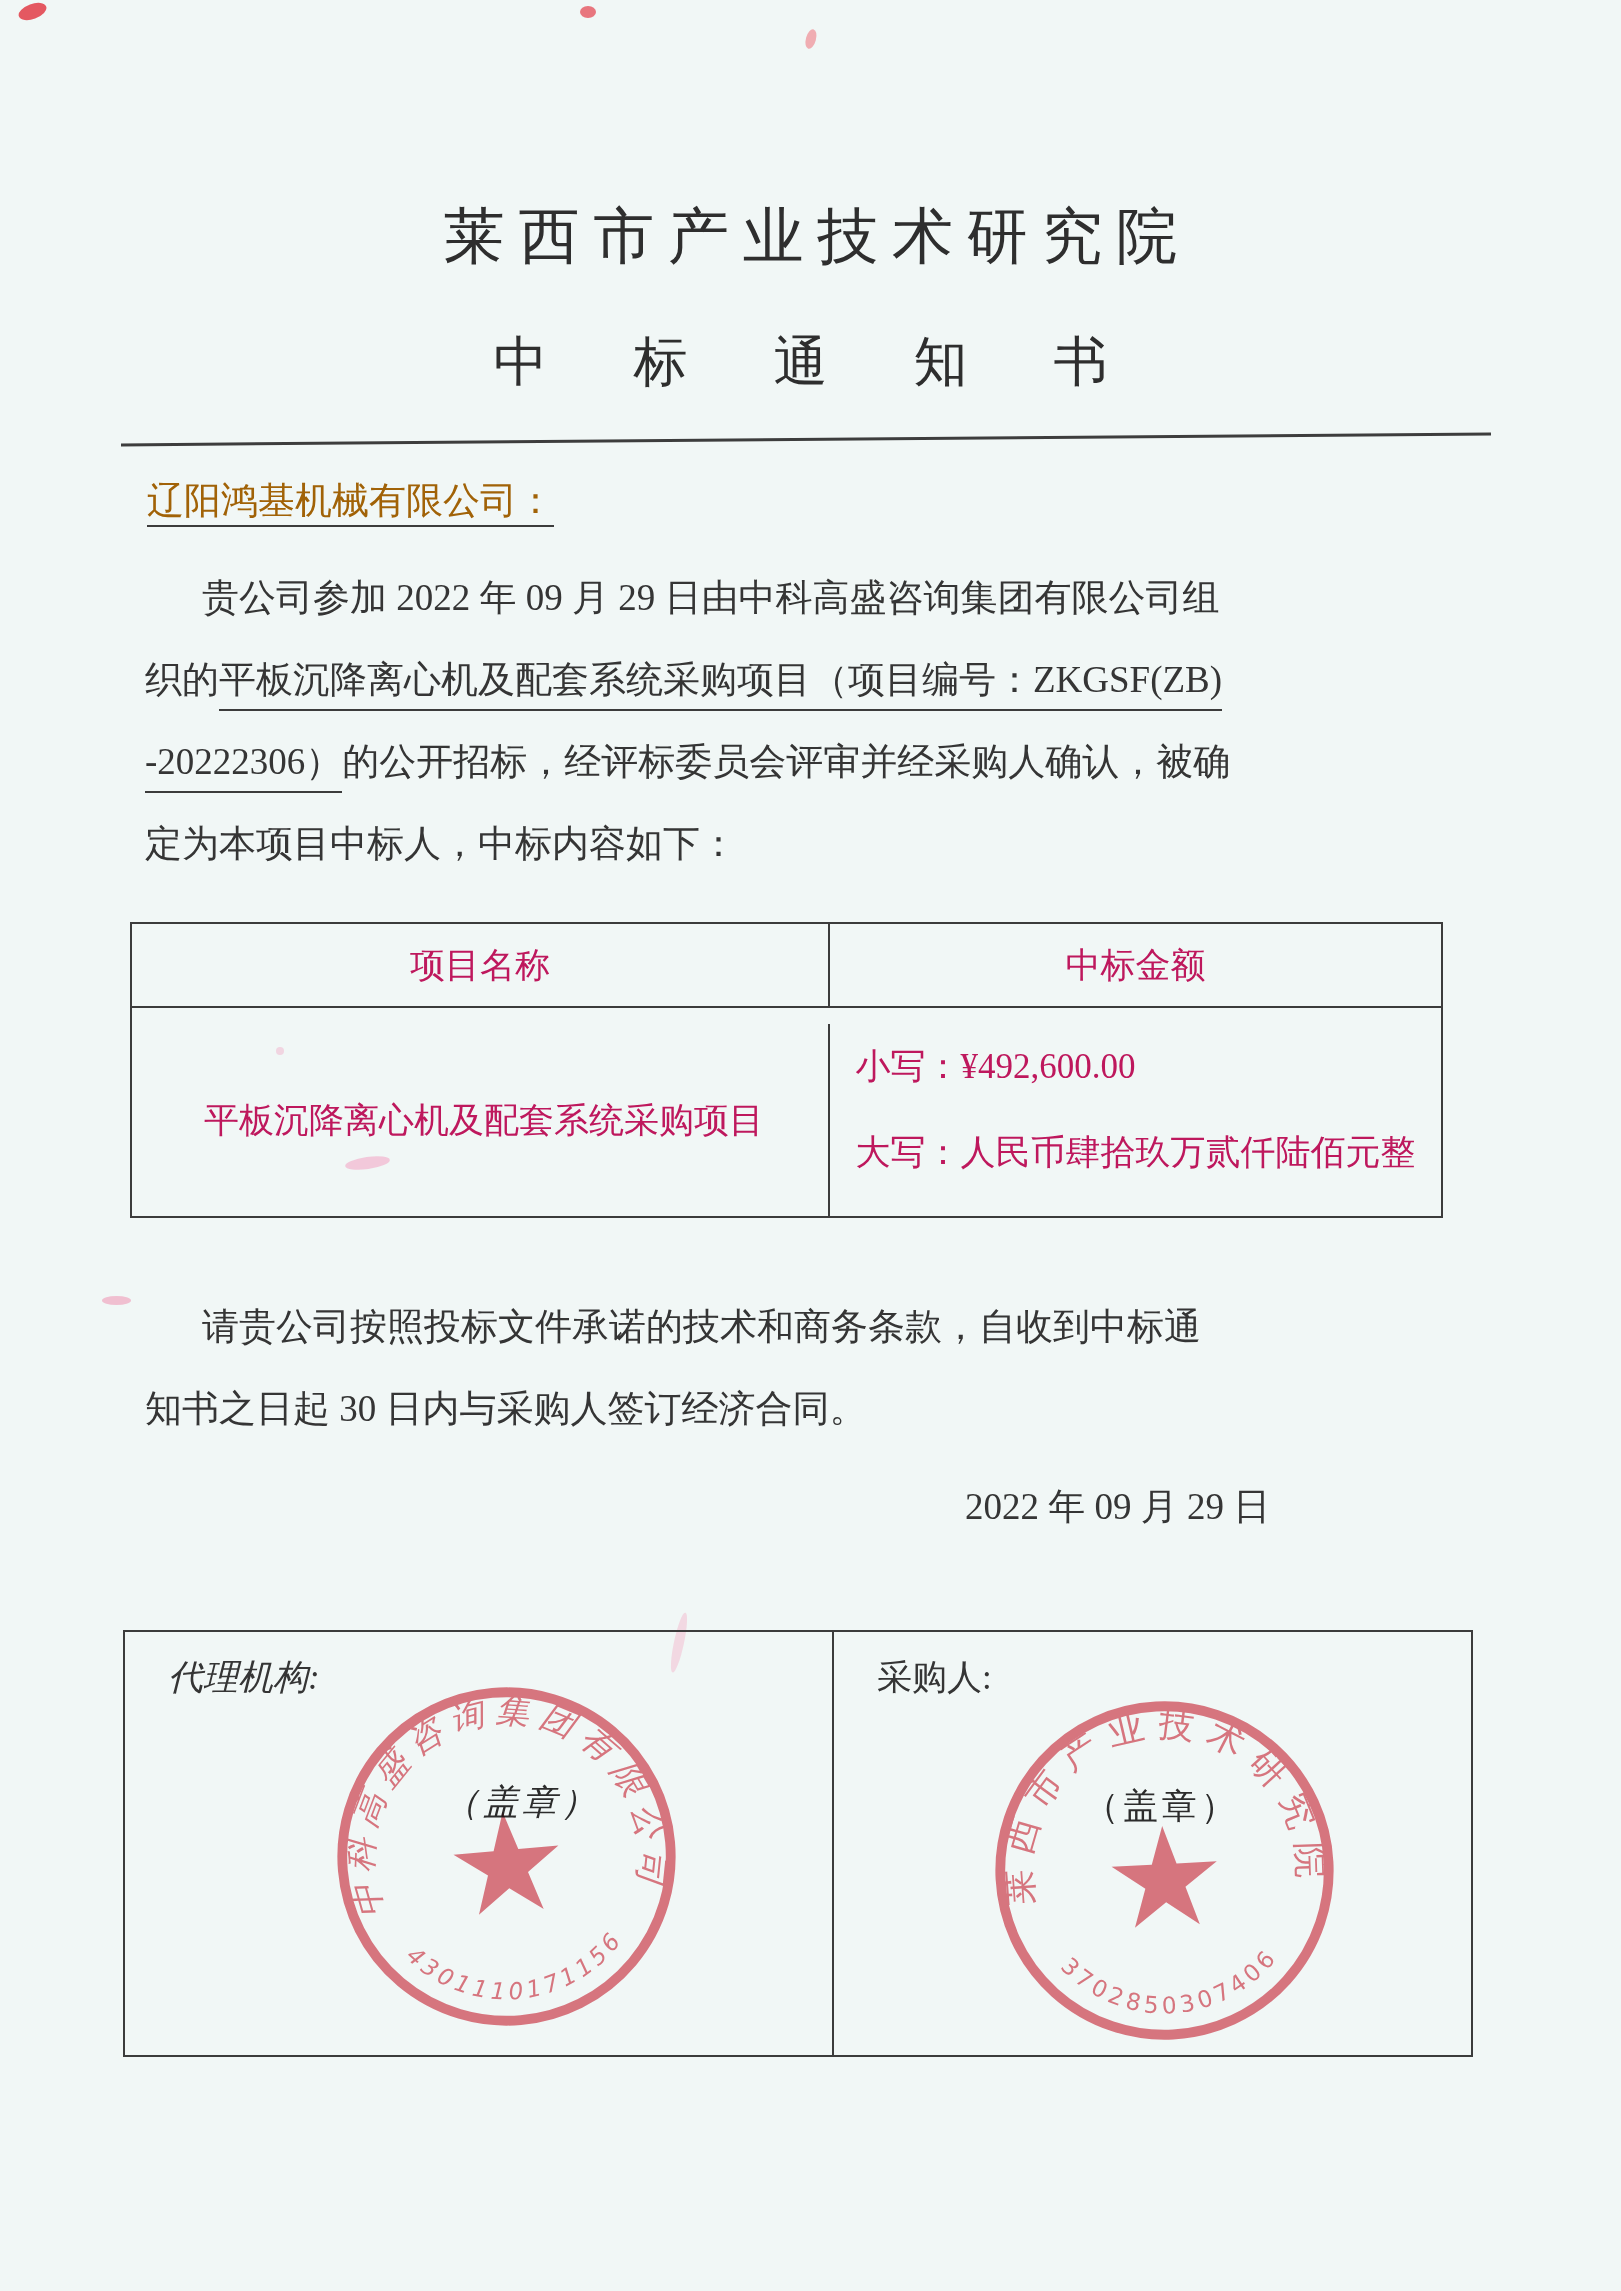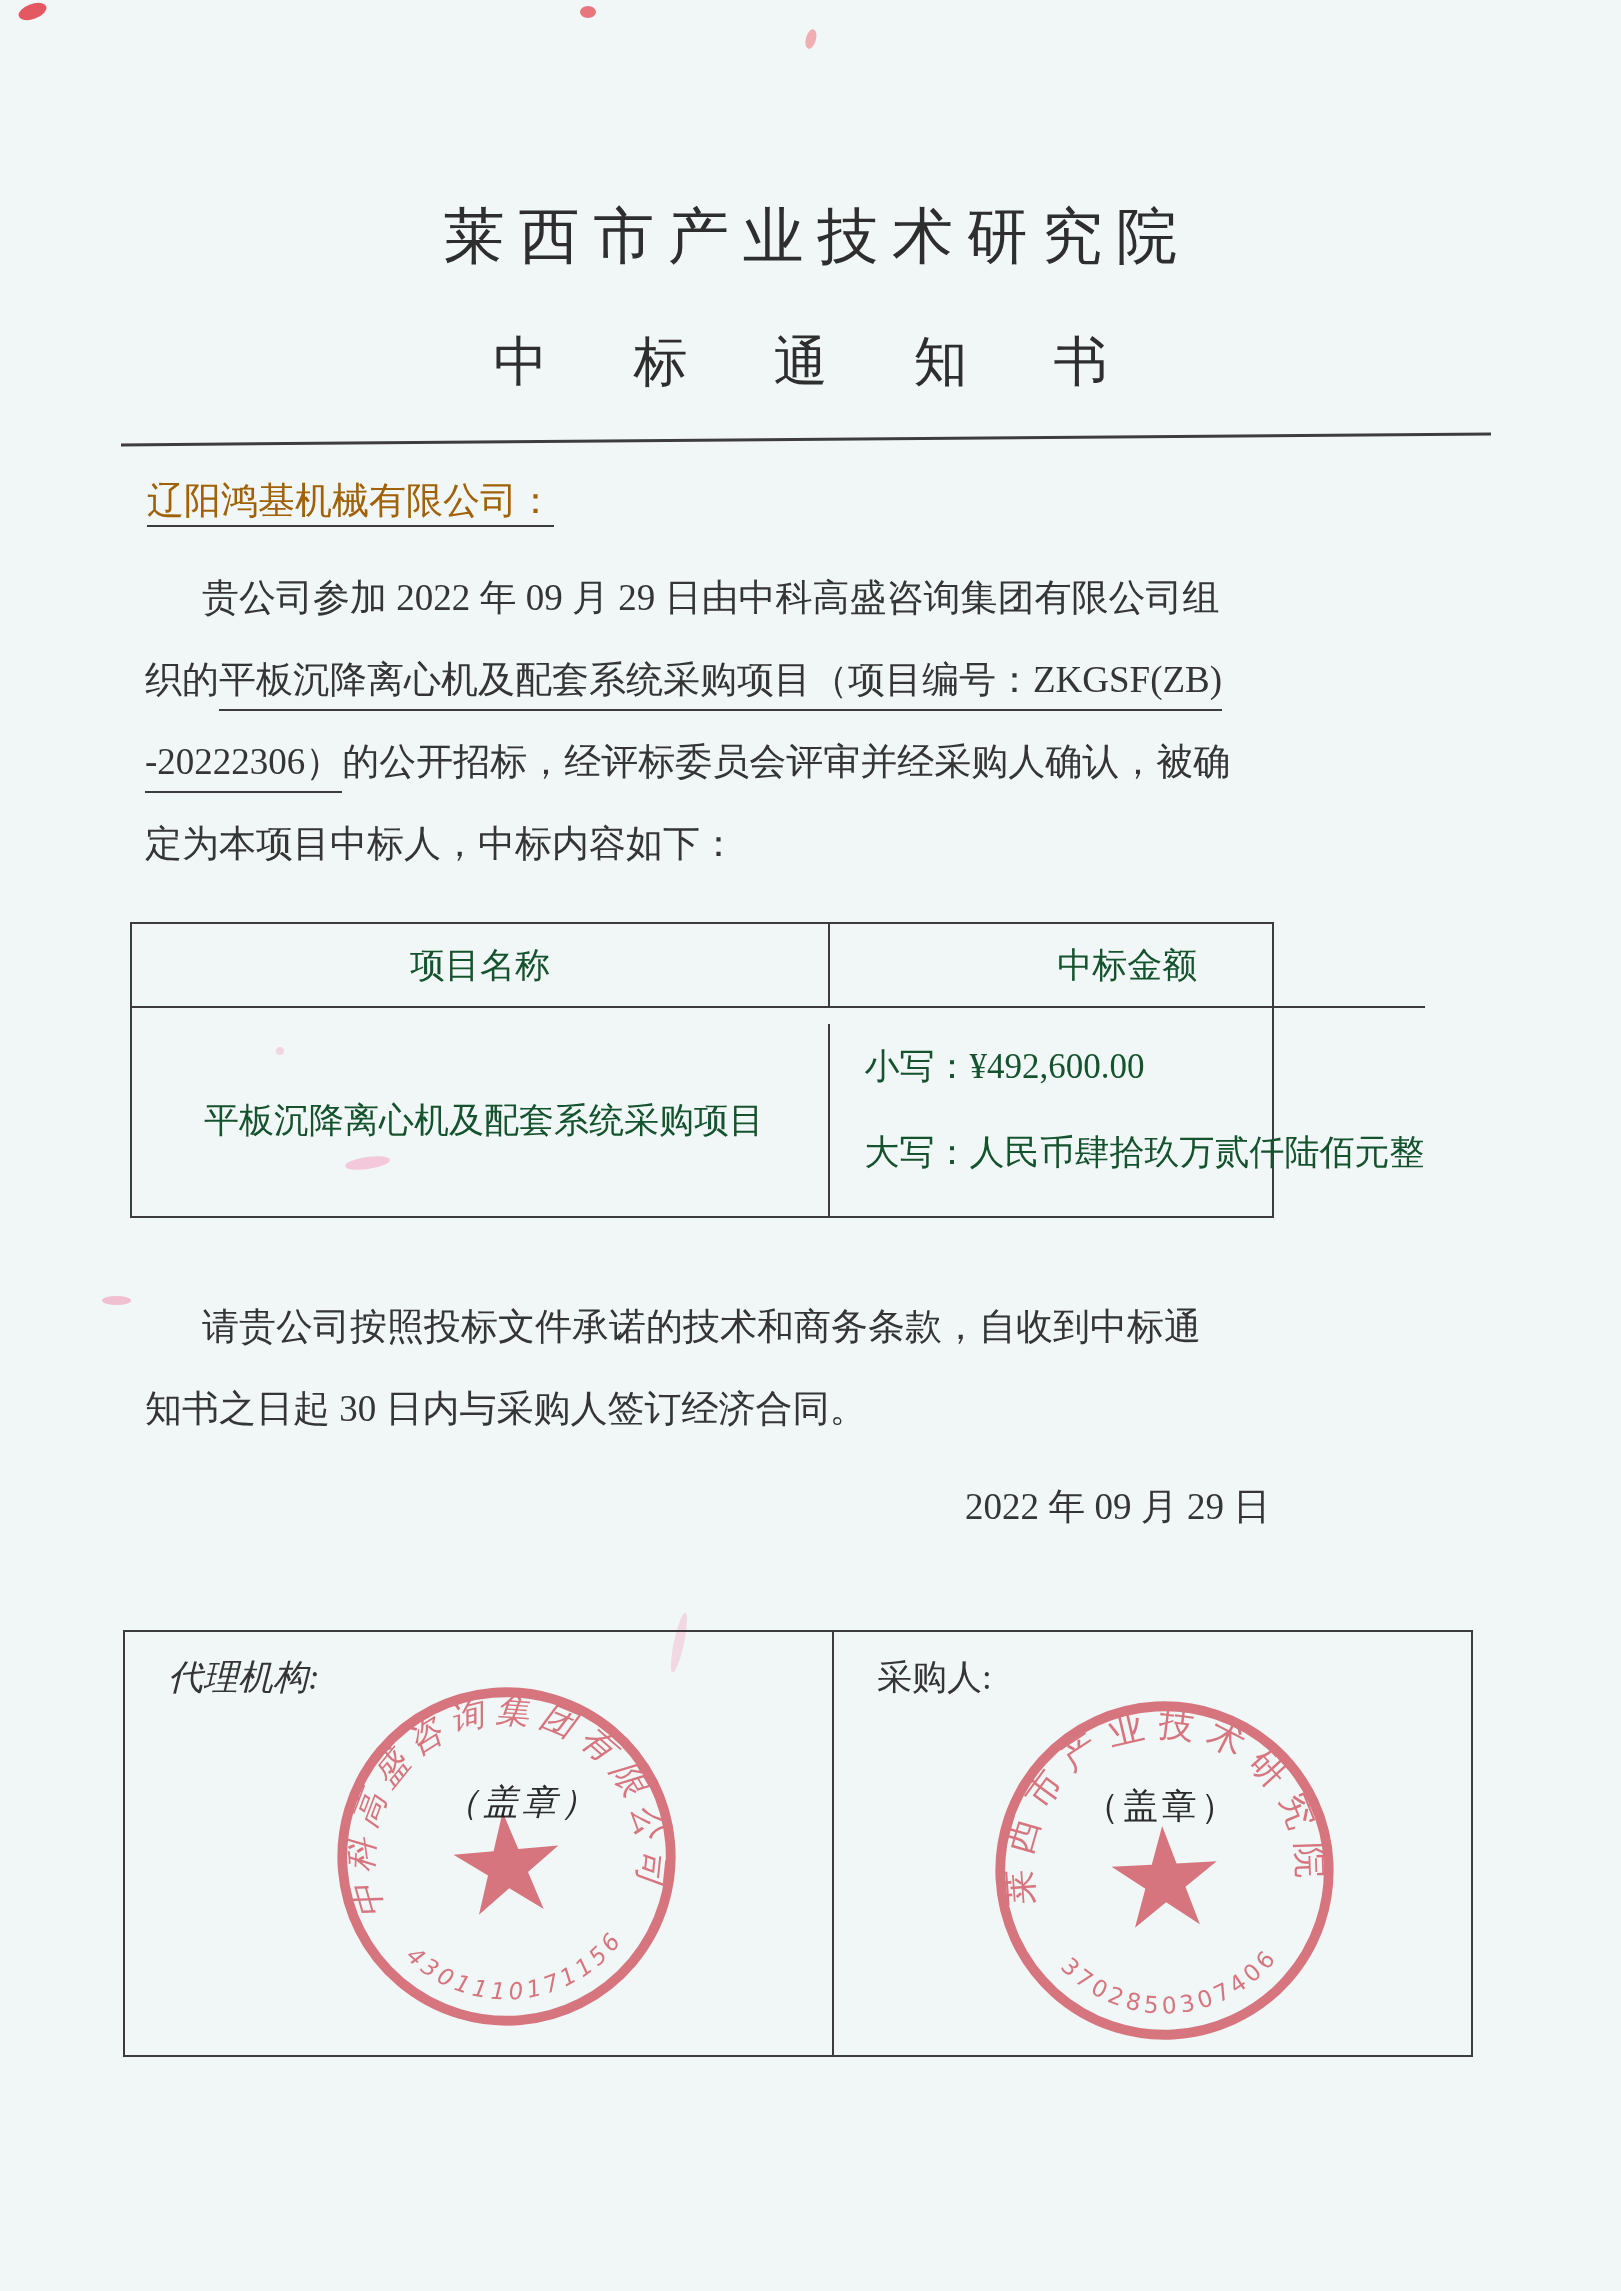--- a/index.html
+++ b/index.html
@@ -78,48 +78,47 @@
   }
   .para1 .line.indent { text-indent: 57px; }
   .u-seg {
     border-bottom: 2.9px solid #3c3c3c;
     padding-bottom: 9px;
   }
   .award-table {
     position: absolute;
     left: 130px;
     top: 922px;
-    width: 1144px;
+    width: 1313px;
     height: 296px;
     border: 2.9px solid #3c3c3c;
     box-sizing: border-box;
     display: grid;
     grid-template-columns: 698px 1fr;
     grid-template-rows: 84px 1fr;
     font-size: 35px;
-    color: #14532d;
+    color: #be185d;
     background: transparent;
   }
   .award-table .hcell {
     display: flex;
     align-items: center;
     justify-content: center;
     border-bottom: 2.9px solid #3c3c3c;
   }
   .award-table .col1 { border-right: 2.9px solid #3c3c3c; }
   .award-table .bcell-left {
     display: flex;
     align-items: center;
     padding-left: 72px;
     white-space: nowrap;
     margin-top: 16px;
   }
   .award-table .bcell-right {
     padding: 15.7px 0 0 25.5px;
-    margin-left: 9px;
   }
   .award-table .bcell-right .amt-line {
     display: block;
     height: 86px;
     line-height: 86px;
     white-space: nowrap;
   }
   .para2 {
     position: absolute;
     left: 145px;

